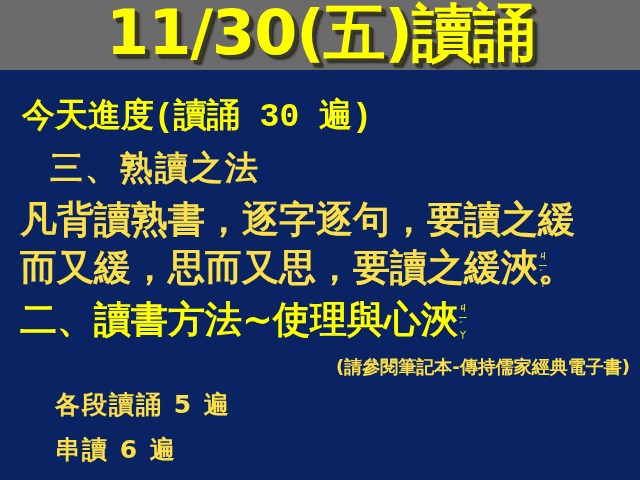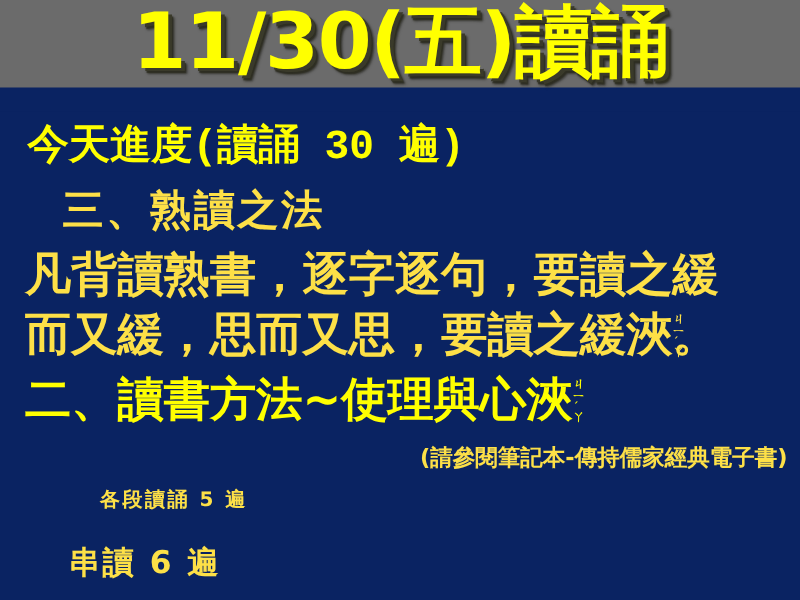--- a/index.html
+++ b/index.html
@@ -63,21 +63,21 @@
   .yellow { color: #ffff00; }
   .white  { color: #fde047; }
 
   
   #line-today    { left: 22px;  top: 12px;  font-size: 33px; font-family: Liberation Mono, monospace; }
   #line-method   { left: 50px;  top: 62px;  font-size: 33px; letter-spacing: 2px; }
   #line-body-1   { left: 20px;  top: 112px; font-size: 37px; letter-spacing: 0px; }
   #line-body-2   { left: 20px;  top: 160px; font-size: 37px; letter-spacing: 0px; }
   #line-section  { left: 20px;  top: 212px; font-size: 37px; letter-spacing: 0px; }
   #line-note     { right: 10px; top: 269px; font-size: 18px; letter-spacing: 0px; margin-left: 48px; }
-  #line-each     { left: 55px;  top: 303px; font-size: 16px; letter-spacing: 2px; margin-left: 25px; }
+  #line-each     { left: 55px;  top: 303px; font-size: 25px; letter-spacing: 2px; }
   #line-through  { left: 55px;  top: 348px; font-size: 25px; letter-spacing: 2px; }
 
   
   .ruby-wrap {
     display: inline-block;
     position: relative;
     vertical-align: baseline;
   }
   .ruby-marks {
     position: absolute;

